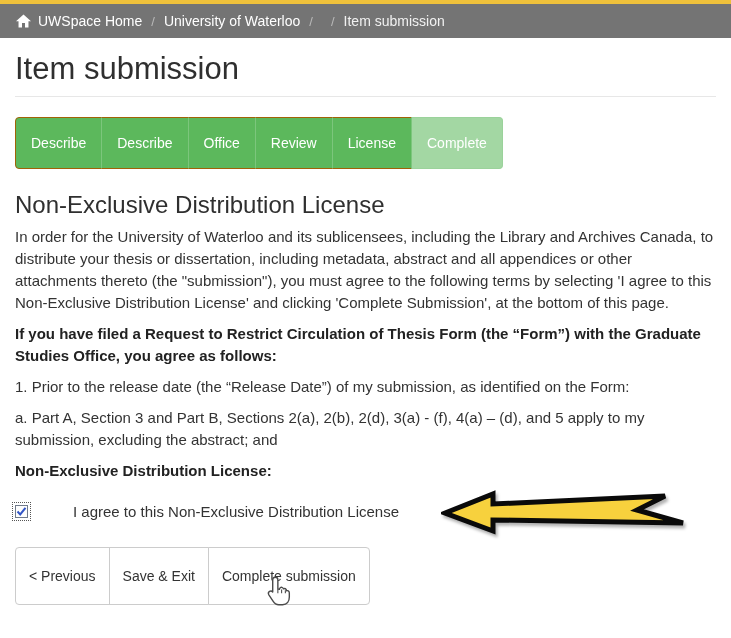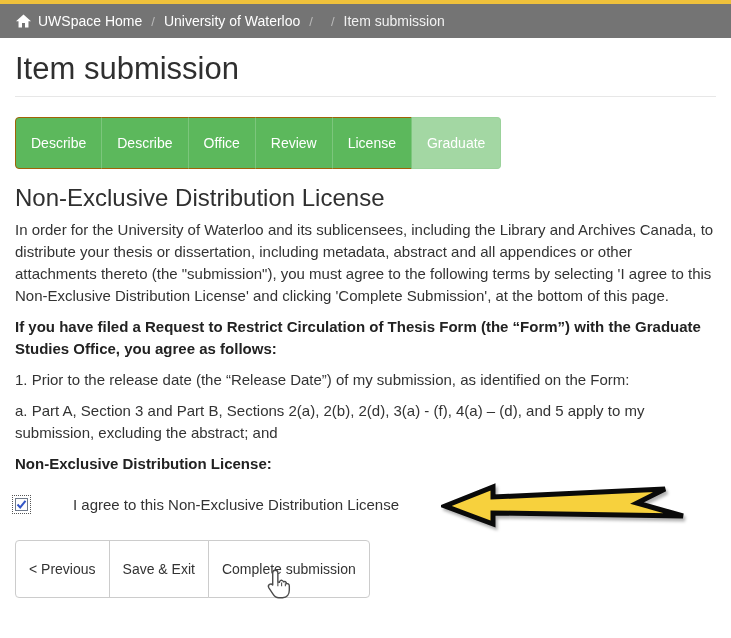--- a/index.html
+++ b/index.html
@@ -54,21 +54,21 @@
   .step:first-child { border-radius: 4px 0 0 4px; }
   .step:last-child { border-radius: 0 4px 4px 0; }
   .step--current {
     background: #a3d7a3;
     border-color: #9bd29b;
     cursor: default;
   }
 
   
   h2.section-heading {
-    margin-top: 2px;
+    margin-top: 9px;
     font-size: 24px;
     line-height: 26px;
     font-weight: 500;
     color: #2f2f2f;
     margin-bottom: 8px;
   }
   p { font-size: 15px; line-height: 22px; margin-bottom: 9px; max-width: 705px; }
   p.b { font-weight: bold; color: #222; }
 
   
@@ -145,21 +145,21 @@
 <div class="container">
 
   <h1 class="page-title">Item submission</h1>
 
   <div class="steps">
     <span class="step">Describe</span>
     <span class="step">Describe</span>
     <span class="step">Office</span>
     <span class="step">Review</span>
     <span class="step">License</span>
-    <span class="step step--current">Graduate</span>
+    <span class="step step--current">Complete</span>
   </div>
 
   <h2 class="section-heading">Non-Exclusive Distribution License</h2>
 
 
   <p>In order for the University of Waterloo and its sublicensees, including the Library and Archives Canada, to distribute your thesis or dissertation, including metadata, abstract and all appendices or other attachments thereto (the "submission"), you must agree to the following terms by selecting 'I agree to this Non-Exclusive Distribution License' and clicking 'Complete Submission', at the bottom of this page.</p>
 
 
   <p class="b">If you have filed a Request to Restrict Circulation of Thesis Form (the “Form”) with the Graduate Studies Office, you agree as follows:</p>
 

